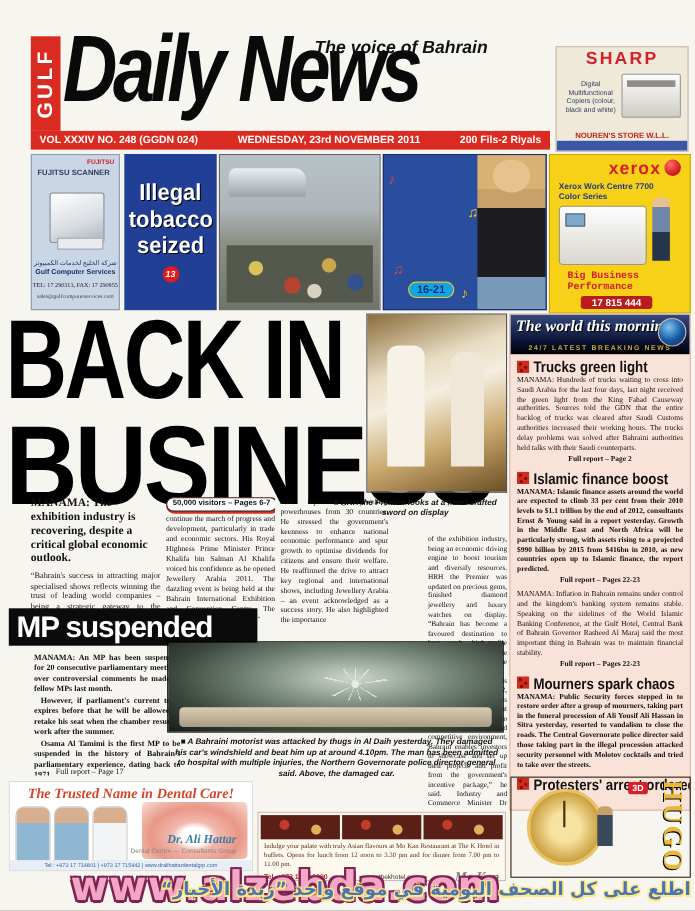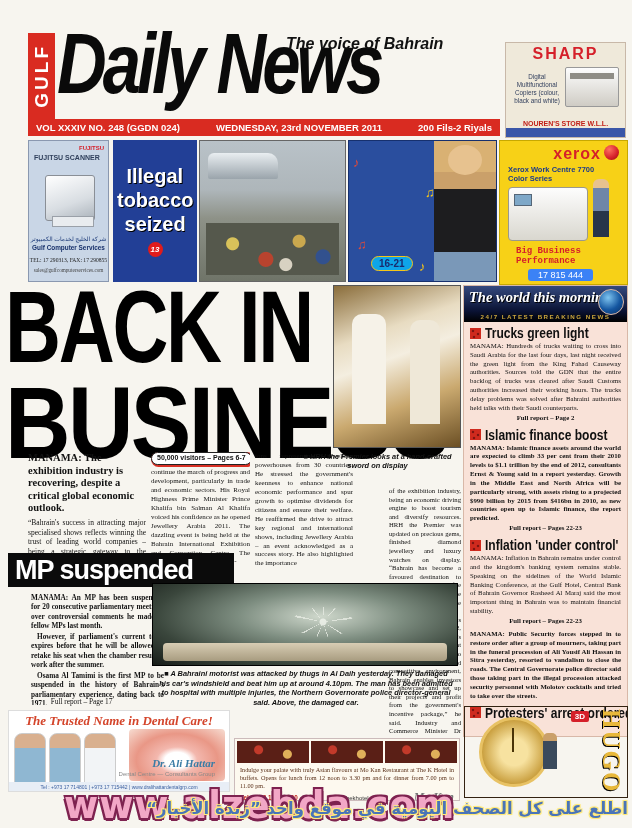--- a/index.html
+++ b/index.html
@@ -63,21 +63,21 @@
   .note.y{color:#f5c518;}
 
   .xerox-ad{left:499px;top:140px;width:129px;height:145px;background:#f7d117;border:1px solid #c7a800;box-sizing:border-box;overflow:hidden;}
   .xr-brand{position:absolute;right:26px;top:4px;color:#d5202a;font-weight:bold;font-size:16px;letter-spacing:1px;font-family:"Liberation Sans",sans-serif;}
   .xr-ball{position:absolute;right:8px;top:4px;width:15px;height:15px;border-radius:50%;background:radial-gradient(circle at 35% 30%,#ff7060,#d5202a 60%,#8e0e0e);}
   .xr-prod{position:absolute;left:8px;top:24px;width:100px;color:#1b3a8c;font-weight:bold;font-size:7.5px;line-height:1.25;font-family:"Liberation Sans",sans-serif;}
   .xr-printer{position:absolute;left:8px;top:46px;width:78px;height:52px;background:linear-gradient(#fdfdfd,#d9d7cf);border:1px solid #9a988e;border-radius:4px;}
   .xr-printer:before{content:"";position:absolute;left:5px;top:6px;width:16px;height:10px;background:#7ea8c8;border:1px solid #567;}
   .xr-man{position:absolute;right:18px;top:38px;width:16px;height:58px;background:linear-gradient(180deg,#e7c28f 0 16%,#6f86a8 16% 55%,#27354a 55% 100%);border-radius:6px 6px 0 0;}
   .xr-slogan{position:absolute;left:16px;bottom:18px;width:100%;text-align:left;color:#d5202a;font-weight:bold;font-size:9px;font-family:Liberation Mono, monospace;}
-  .xr-phone{position:absolute;left:28px;bottom:3px;background:#3b82f6;color:#fff;font-weight:normal;font-size:9px;padding:1px 10px;border-radius:3px;font-family:"Liberation Sans",sans-serif;}
+  .xr-phone{position:absolute;left:28px;bottom:3px;background:#b91c1c;color:#fff;font-weight:bold;font-size:9px;padding:1px 10px;border-radius:3px;font-family:"Liberation Sans",sans-serif;}
 
   
   .headline{left:5px;top:280px;font-family:"Liberation Sans",sans-serif;font-weight:bold;color:#000;}
   .headline .l1,.headline .l2{display:block;font-size:102px;line-height:0.94;letter-spacing:-3px;transform-origin:left top;white-space:nowrap;}
   .headline .l1{transform:scaleX(0.76);}
   .headline .l2{transform:scaleX(0.89);}
 
   .premier-photo{left:333px;top:285px;width:128px;height:163px;border:1px solid #555;box-sizing:border-box;
       background:linear-gradient(160deg,#8a6d3b 0%,#e8dcc2 30%,#f4eee0 45%,#caa96f 70%,#6b4f24 100%);}
   .premier-photo:before{content:"";position:absolute;left:18px;top:28px;width:34px;height:110px;background:#f6f2e8;border-radius:10px 10px 0 0;}
@@ -282,29 +282,29 @@
     <div class="w-item">
       <div class="wi-head">
           <span class="wi-icon"></span>
         <span class="wi-title">Islamic finance boost</span>
         </div>
       <div class="wi-body bold">MANAMA: Islamic finance assets around the world are expected to climb 33 per cent from their 2010 levels to $1.1 trillion by the end of 2012, consultants Ernst &amp; Young said in a report yesterday. Growth in the Middle East and North Africa will be particularly strong, with assets rising to a projected $990 billion by 2015 from $416bn in 2010, as new countries open up to Islamic finance, the report predicted.</div>
       <div class="wi-link">Full report – Pages 22-23</div>
     </div>
 
     <div class="w-item">
+      <div class="wi-body">MANAMA: Inflation in Bahrain remains under control and the kingdom's banking system remains stable. Speaking on the sidelines of the World Islamic Banking Conference, at the Gulf Hotel, Central Bank of Bahrain Governor Rasheed Al Maraj said the most important thing in Bahrain was to maintain financial stability.</div>
+      <div class="wi-link">Full report – Pages 22-23</div>
+    </div>
+
+    <div class="w-item">
       <div class="wi-head">
           <span class="wi-icon"></span>
-        <span class="wi-title">Inflation 'under control'</span>
+        <span class="wi-title">Mourners spark chaos</span>
         </div>
-      <div class="wi-body">MANAMA: Inflation in Bahrain remains under control and the kingdom's banking system remains stable. Speaking on the sidelines of the World Islamic Banking Conference, at the Gulf Hotel, Central Bank of Bahrain Governor Rasheed Al Maraj said the most important thing in Bahrain was to maintain financial stability.</div>
-      <div class="wi-link">Full report – Pages 22-23</div>
-    </div>
-
-    <div class="w-item">
       <div class="wi-body bold">MANAMA: Public Security forces stepped in to restore order after a group of mourners, taking part in the funeral procession of Ali Yousif Ali Hassan in Sitra yesterday, resorted to vandalism to close the roads. The Central Governorate police director said those taking part in the illegal procession attacked security personnel with Molotov cocktails and tried to take over the streets.</div>
     </div>
 
     <div class="w-item">
       <div class="wi-head">
           <span class="wi-icon"></span>
         <span class="wi-title">Protesters' arrest ordered</span>
         </div>
 
     </div>

